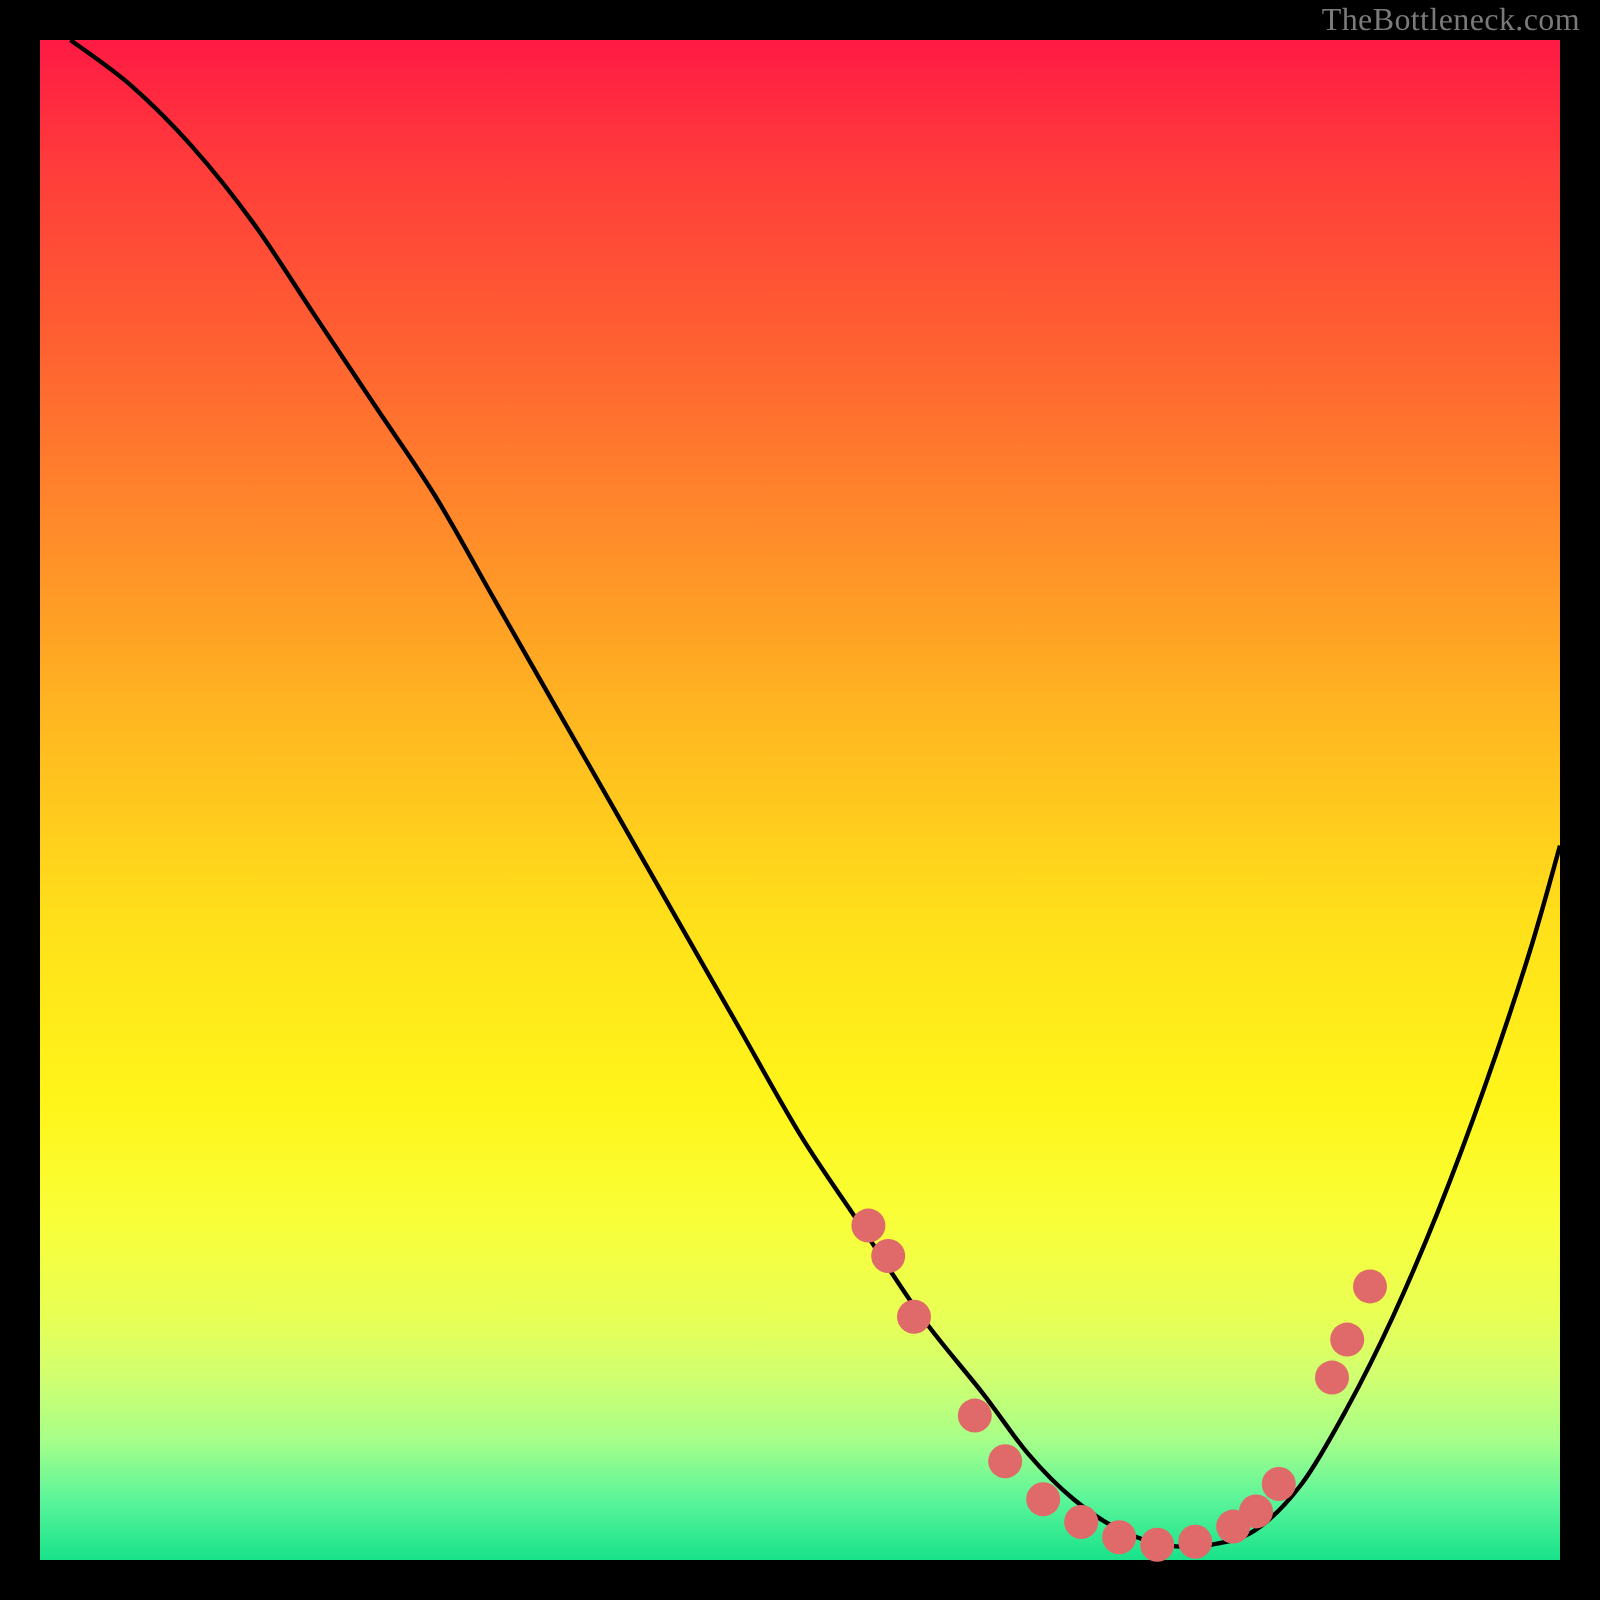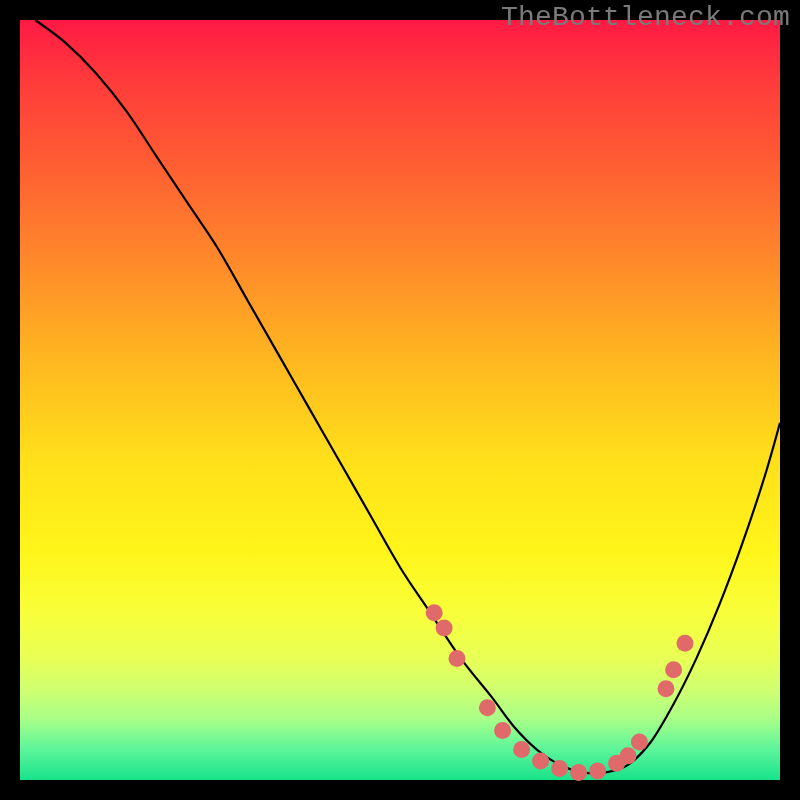--- a/index.html
+++ b/index.html
@@ -37,22 +37,22 @@
       #e8ff55 84%,
       #d0ff70 88%,
       #a8ff88 92%,
       #5cf59a 96%,
       #18e28a 100%);
   }
   .watermark {
     position: absolute;
     top: 2px;
     right: 10px;
-    font-family: Liberation Mono, monospace;
-    font-size: 28px;
+    font-family: Liberation Serif, serif;
+    font-size: 16px;
     color: #7a7a7a;
     letter-spacing: 0.2px;
   }
   svg.curve {
     position: absolute;
     left: 0;
     top: 0;
     width: 760px;
     height: 760px;
     overflow: visible;

